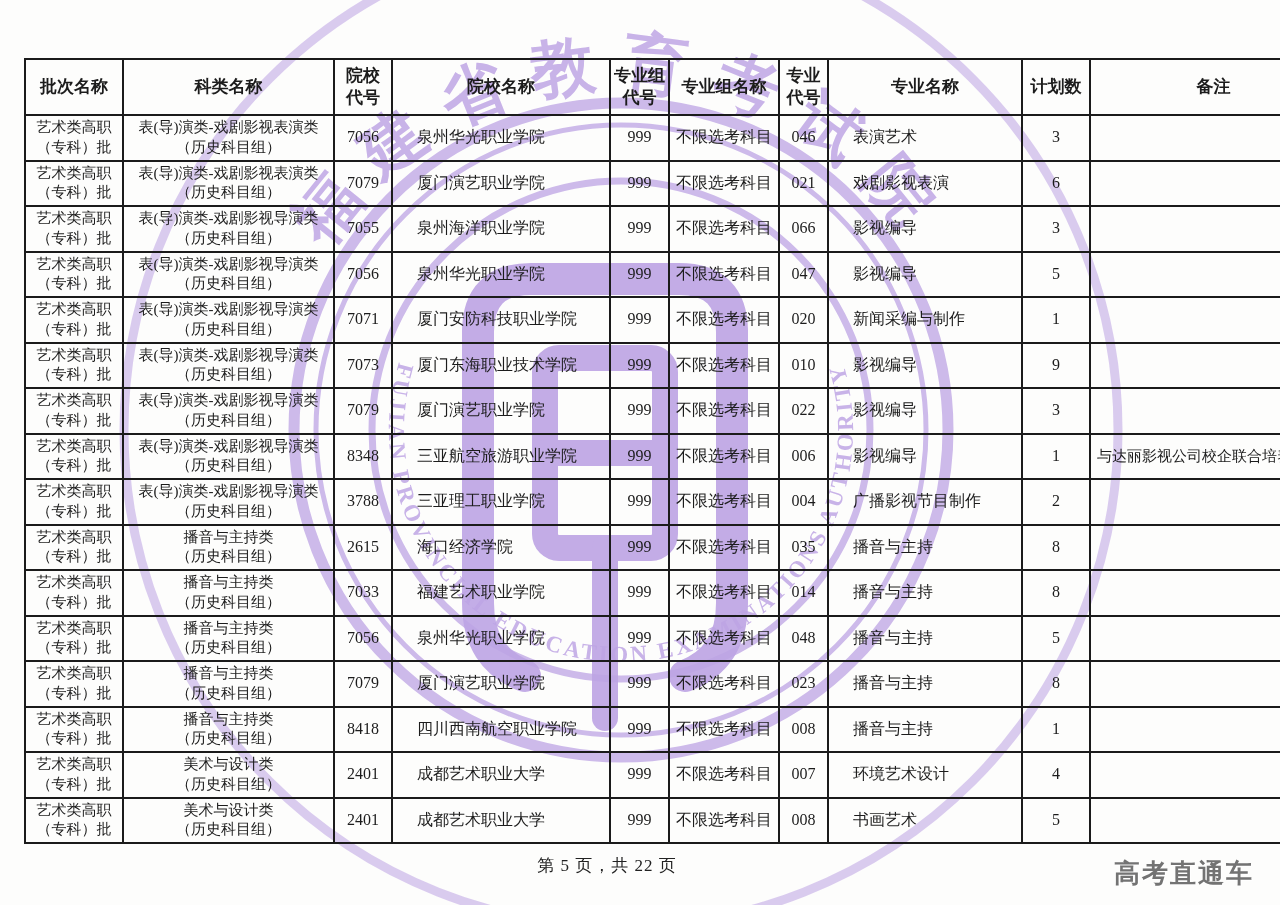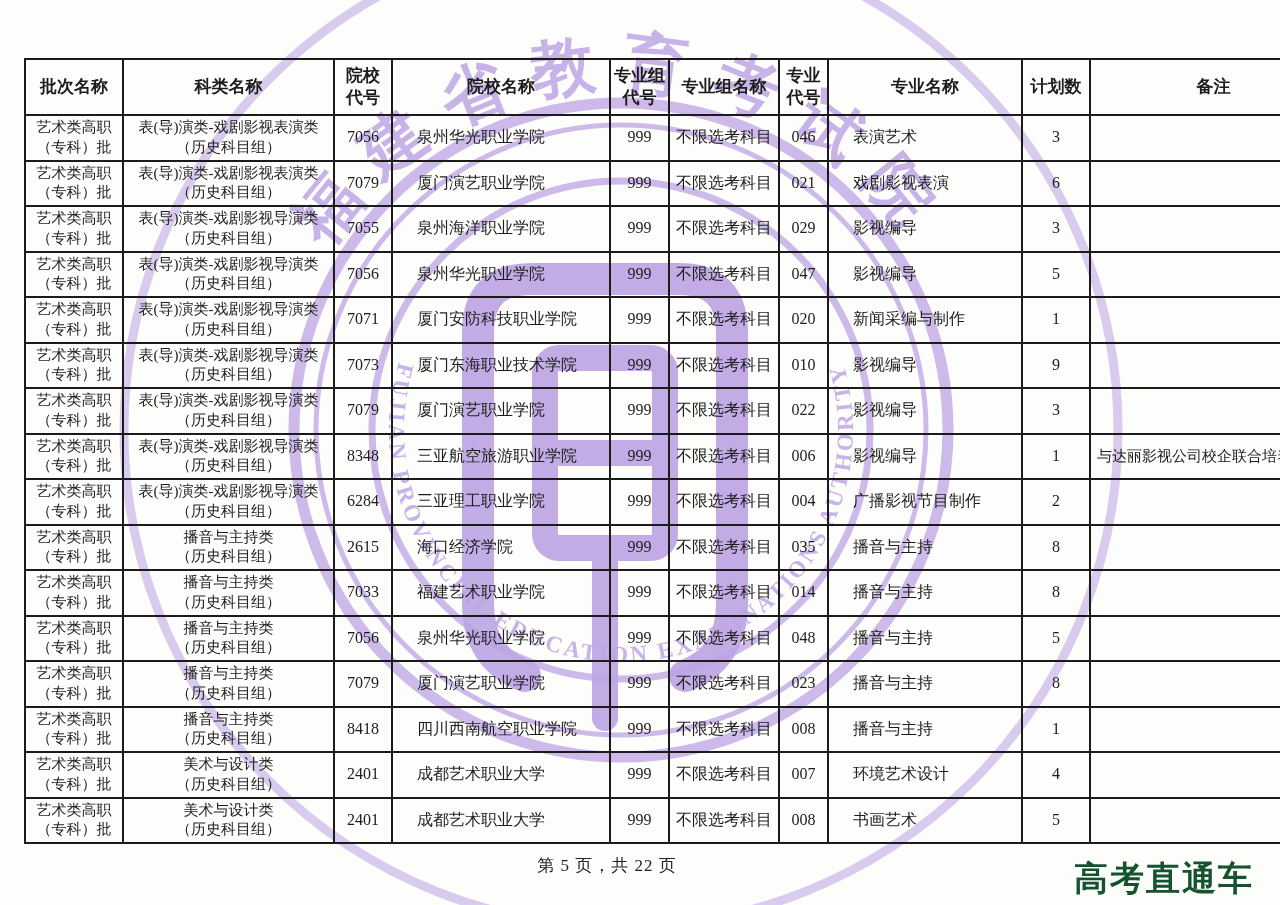--- a/index.html
+++ b/index.html
@@ -43,21 +43,21 @@
   .col-remark{width:239px;}
 
   
   .footer-page{
     position:absolute;left:0;top:854px;width:1180px;z-index:1;
     text-align:center;font-size:17px;color:#222;letter-spacing:1px;padding-left:17px;
   }
   .footer-brand{
     position:absolute;right:26px;top:856px;z-index:1;
     font-family:"Liberation Sans","DejaVu Sans",sans-serif;
-    font-size:34px;font-weight:bold;color:#14532d;letter-spacing:2px;
+    font-size:26px;font-weight:bold;color:#737373;letter-spacing:2px;
     text-shadow:1px 1px 0 #ffffff;
   }
 </style>
 </head>
 <body>
 
 <div class="page">
 
   <div class="wm-layer">
     <svg class="seal-svg" width="1100" height="1100" viewBox="0 0 1100 1100">
@@ -138,21 +138,21 @@
         </tr>
         <tr>
           <td class="col-batch">艺术类高职
 （专科）批</td>
           <td class="col-category">表(导)演类-戏剧影视导演类
 （历史科目组）</td>
           <td class="col-school_code">7055</td>
           <td class="col-school_name">泉州海洋职业学院</td>
           <td class="col-group_code">999</td>
           <td class="col-group_name">不限选考科目</td>
-          <td class="col-major_code">029</td>
+          <td class="col-major_code">066</td>
           <td class="col-major_name">影视编导</td>
           <td class="col-plan_count">3</td>
           <td class="col-remark"></td>
         </tr>
         <tr>
           <td class="col-batch">艺术类高职
 （专科）批</td>
           <td class="col-category">表(导)演类-戏剧影视导演类
 （历史科目组）</td>
           <td class="col-school_code">7056</td>
@@ -218,21 +218,21 @@
           <td class="col-major_code">006</td>
           <td class="col-major_name">影视编导</td>
           <td class="col-plan_count">1</td>
           <td class="col-remark">与达丽影视公司校企联合培养</td>
         </tr>
         <tr>
           <td class="col-batch">艺术类高职
 （专科）批</td>
           <td class="col-category">表(导)演类-戏剧影视导演类
 （历史科目组）</td>
-          <td class="col-school_code">6284</td>
+          <td class="col-school_code">3788</td>
           <td class="col-school_name">三亚理工职业学院</td>
           <td class="col-group_code">999</td>
           <td class="col-group_name">不限选考科目</td>
           <td class="col-major_code">004</td>
           <td class="col-major_name">广播影视节目制作</td>
           <td class="col-plan_count">2</td>
           <td class="col-remark"></td>
         </tr>
         <tr>
           <td class="col-batch">艺术类高职

